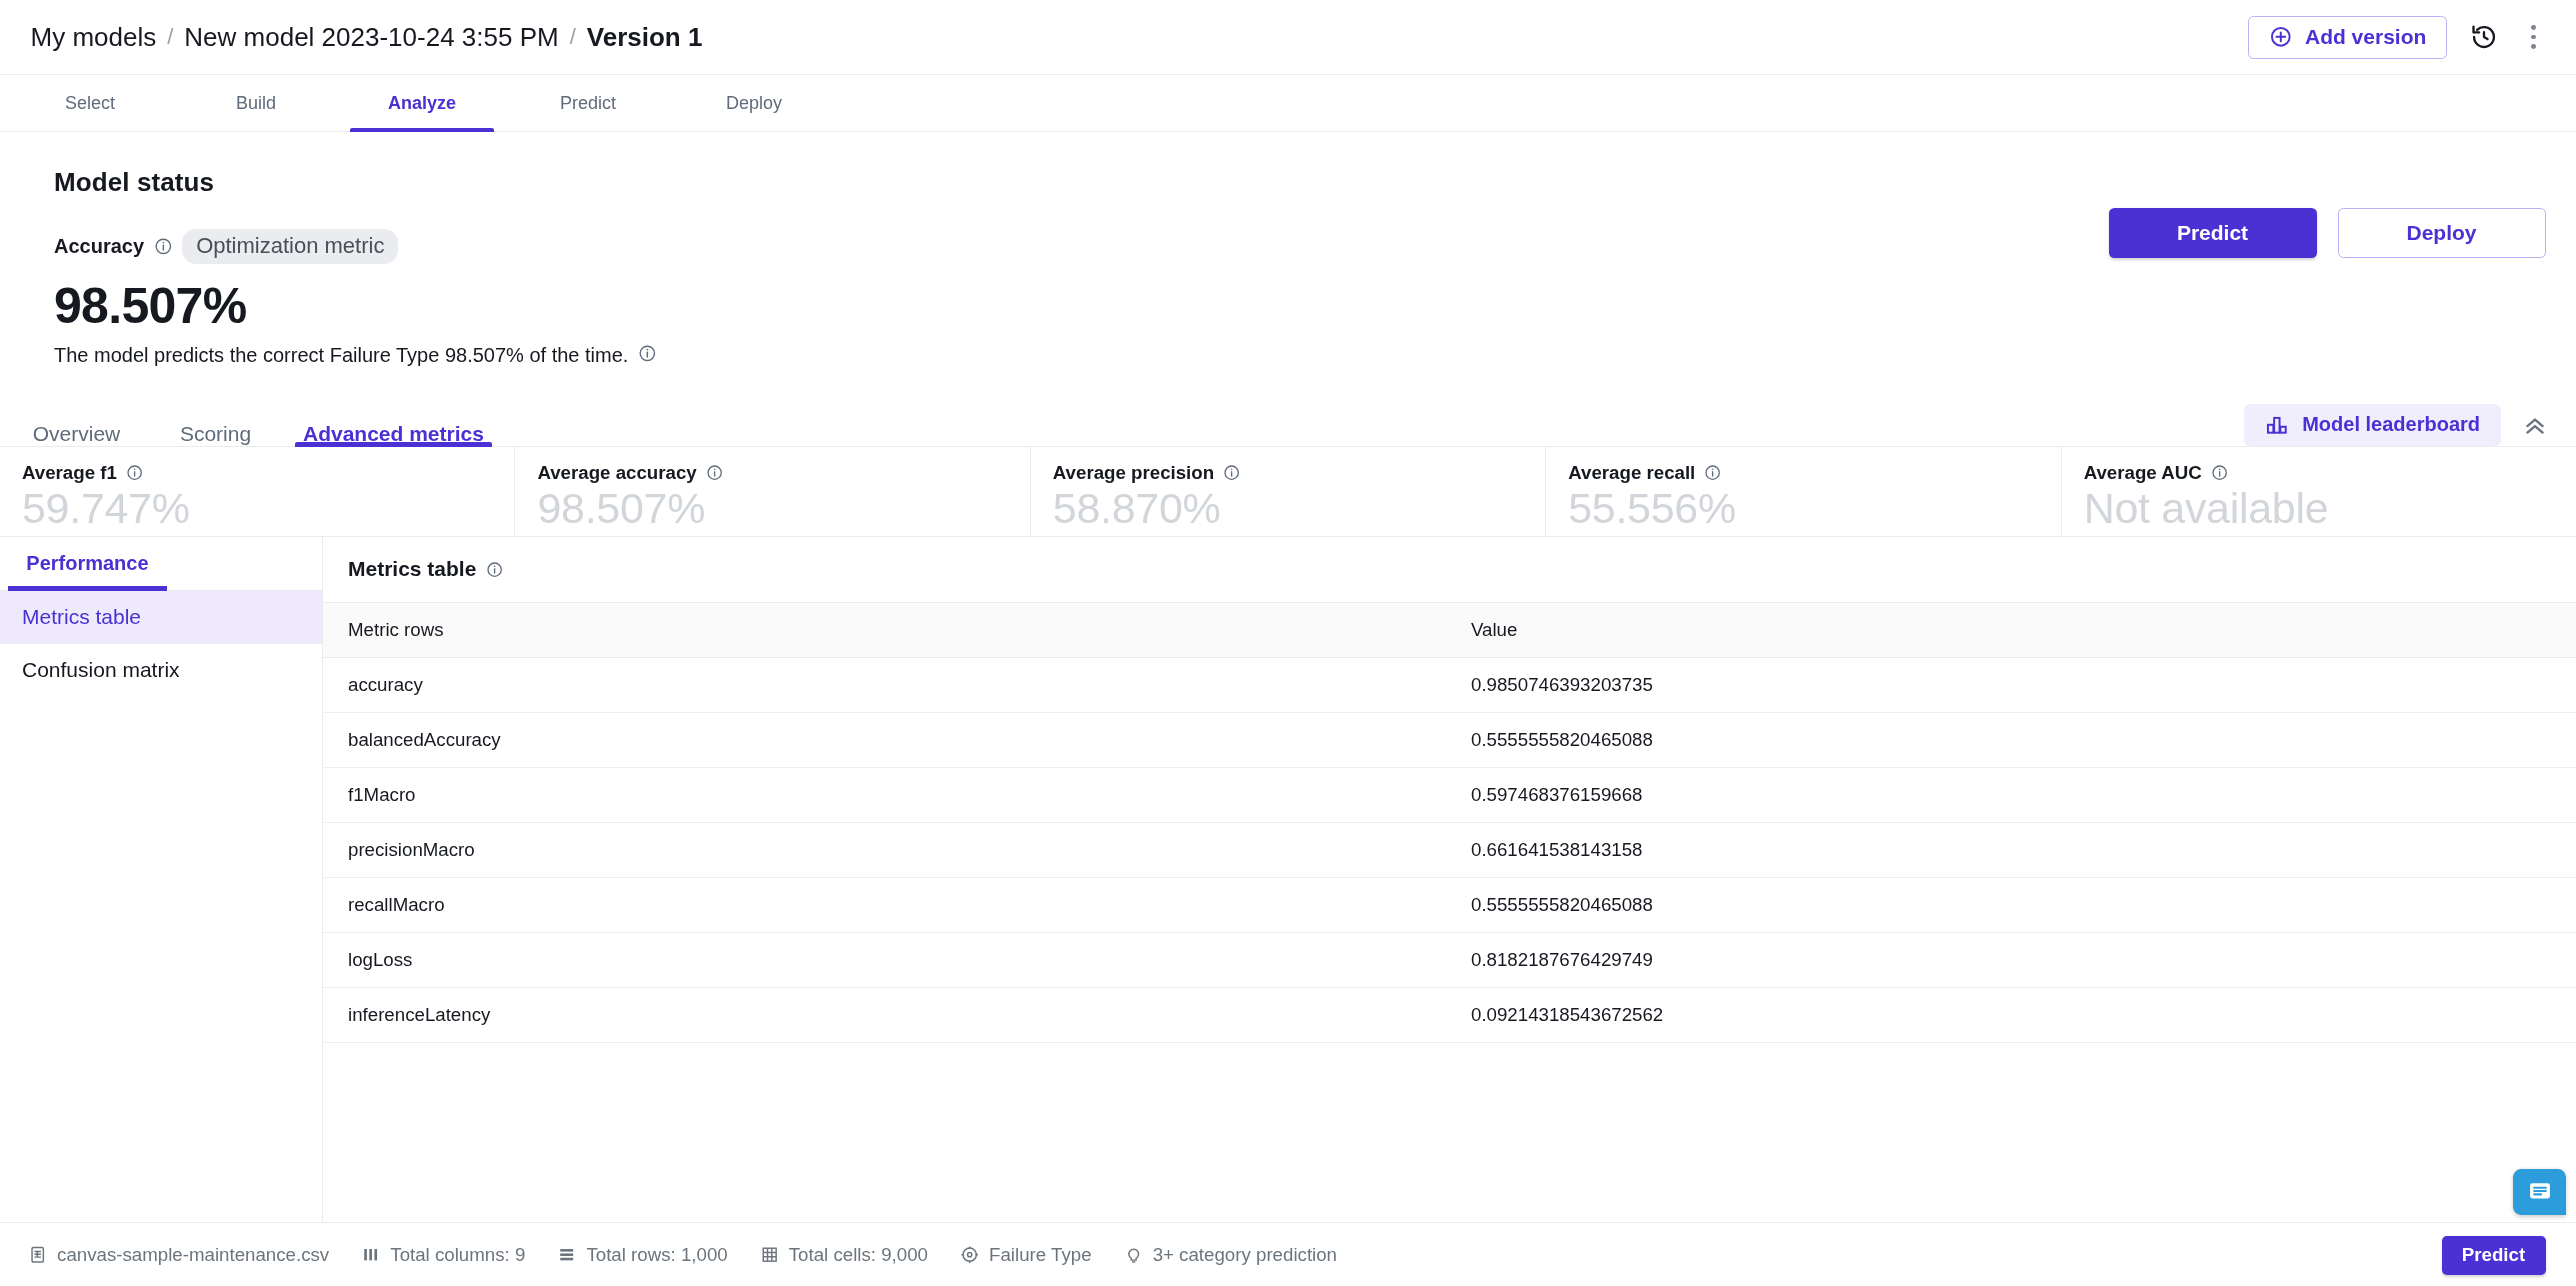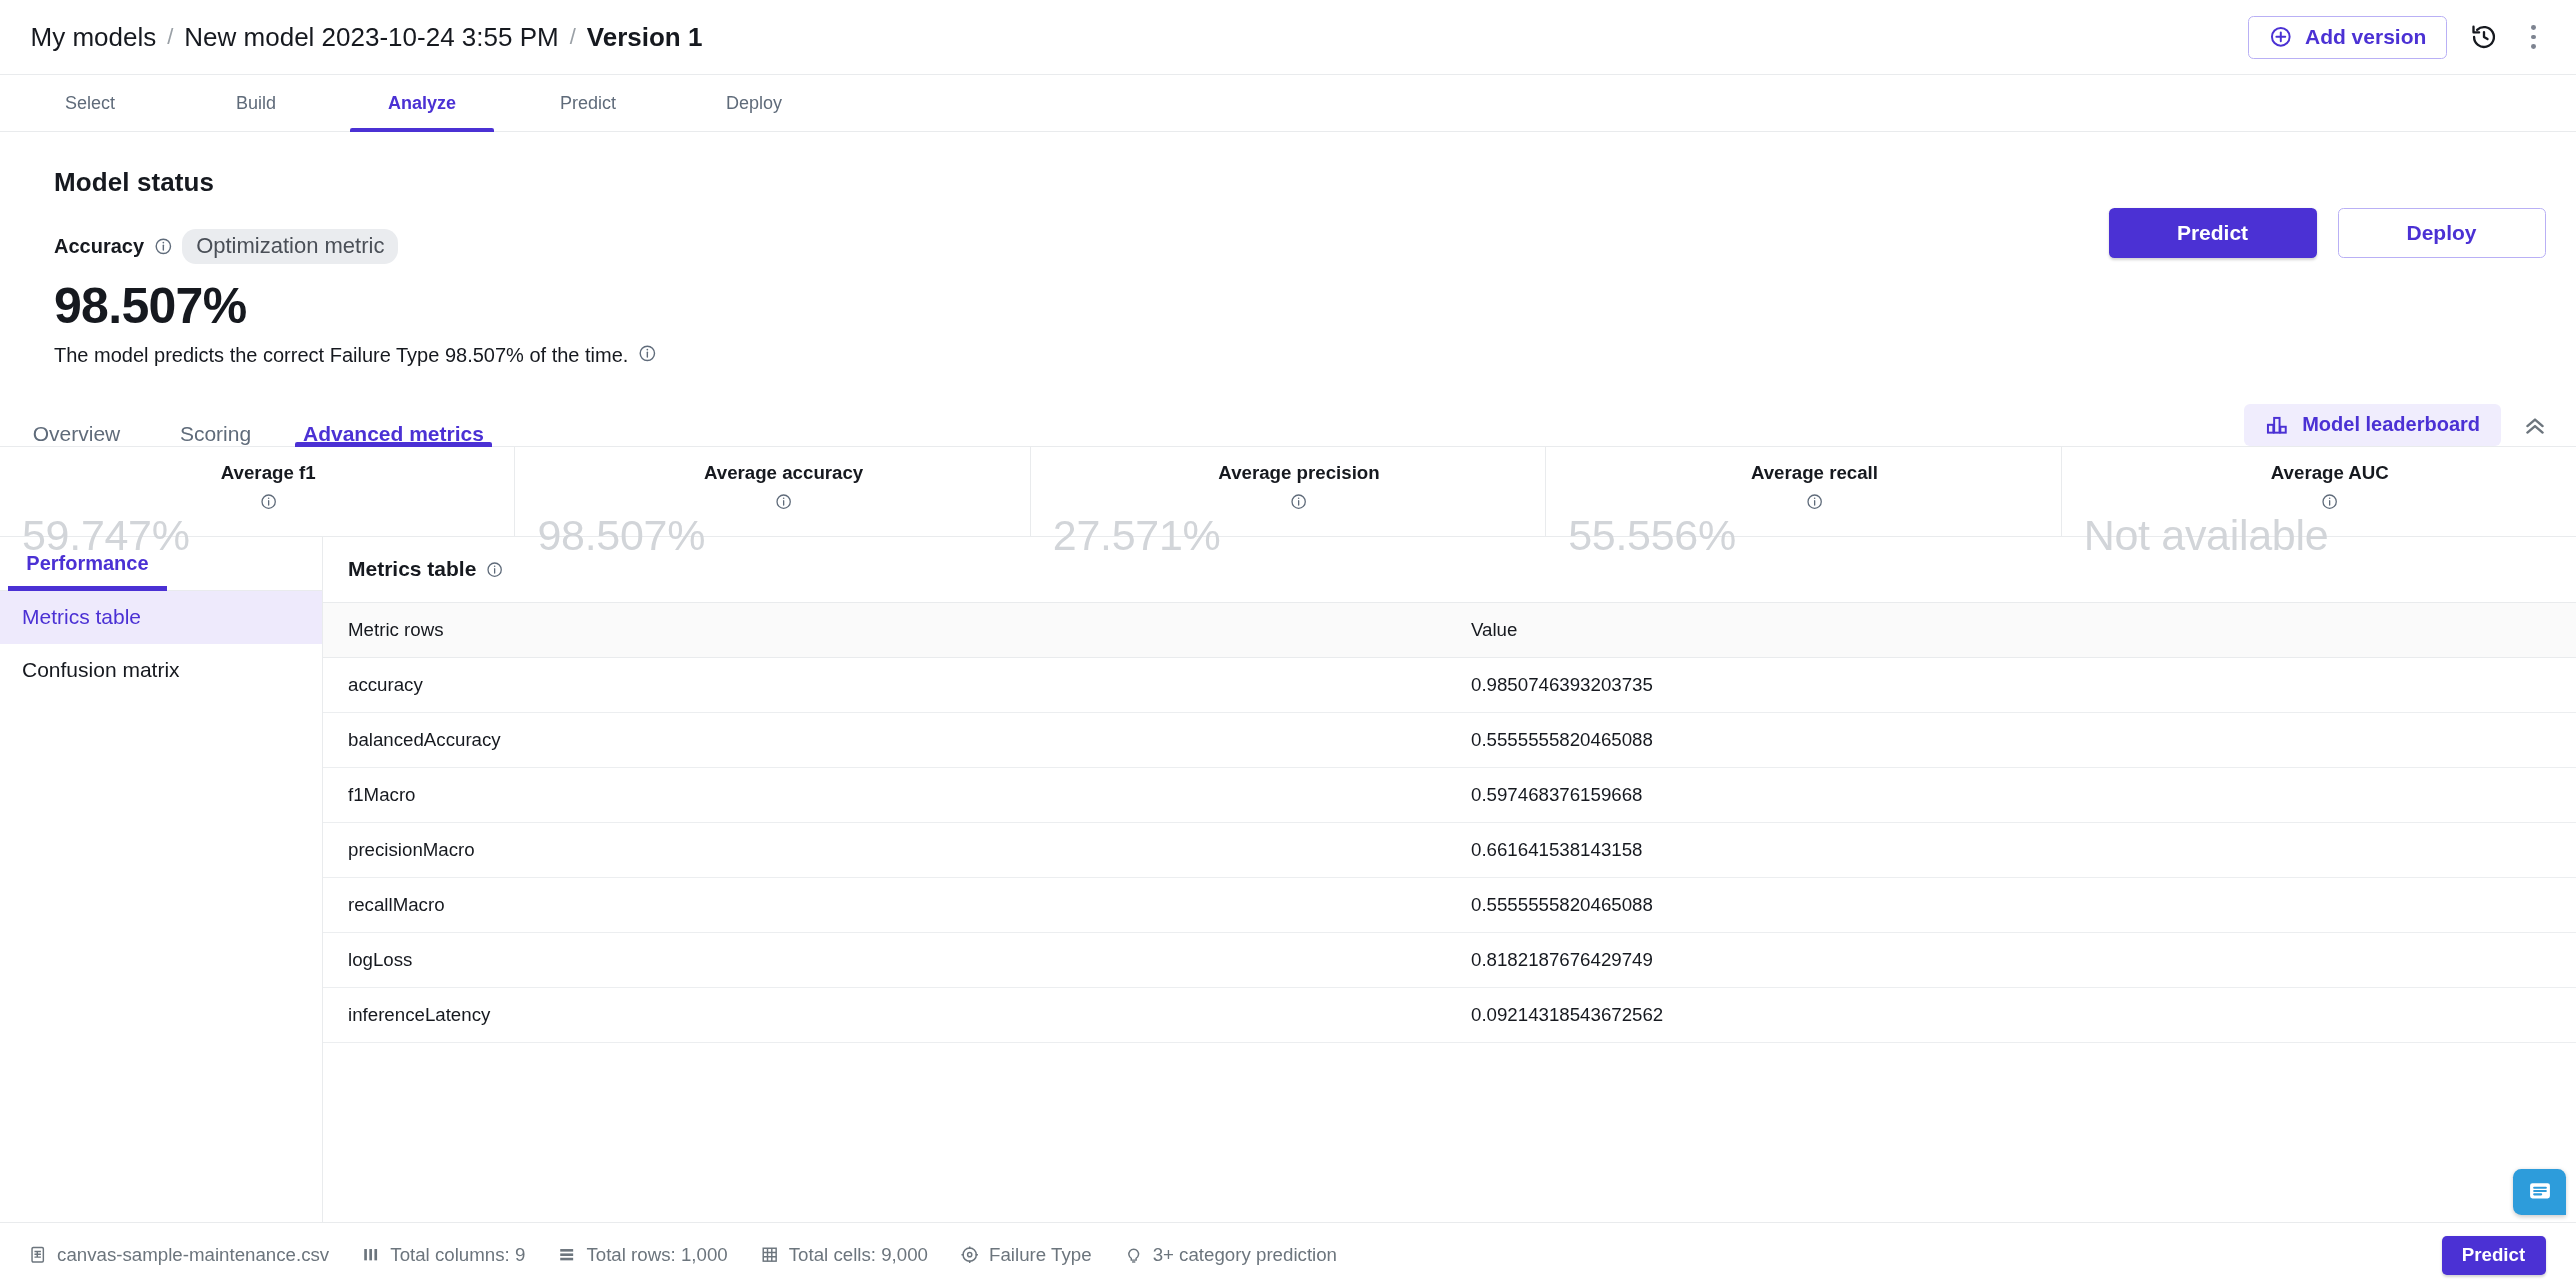--- a/index.html
+++ b/index.html
@@ -103,21 +103,21 @@
     background: #f0edfd; color: #4b31d4; border: none; border-radius: 6px;
     font-size: 20px; font-weight: 700; cursor: pointer; font-family: "Liberation Sans", sans-serif;
   }
   .icon-bars { width: 23.6px; height: 23.6px; display:block; }
   .icon-chevup { width: 26px; height: 26px; cursor: pointer; display:block; }
 
   
   .metrics-row { display: flex; border-bottom: 1.4px solid #e9ebed; height: 90px; }
   .metric-card { flex: 1 1 0; padding: 15.2px 0 0 22px; position: relative; }
   .metric-card + .metric-card { border-left: 1.4px solid #e9ebed; }
-  .metric-head { display: flex; align-items: center; gap: 9px; font-size: 18.7px; font-weight: 700; color: #16191f; flex-direction: column; }
+  .metric-head { display: flex; align-items: center; gap: 9px; font-size: 18.7px; font-weight: 700; color: #16191f; }
   .metric-val {
     font-size: 43px; margin-top: 1.4px; color: #d2d5d9; font-weight: 400; letter-spacing: -0.3px; line-height: 1.1;
   }
 
   
   .body-area { flex: 1 1 auto; display: flex; min-height: 0; }
   .left-pane { width: 323px; flex: 0 0 323px; border-right: 1.4px solid #e9ebed; display:flex; flex-direction: column; background:#fff; }
   .perf-tabrow { height: 54px; display: flex; align-items: stretch; border-bottom: 1.4px solid #e9ebed; padding-left: 8.3px; }
   .ptab {
     padding: 0 18px; display: flex; align-items: center; justify-content: center;
@@ -302,21 +302,21 @@
       <div class="metric-head">
         <span>Average precision</span>
         <span>
           <svg class="info-i sm" viewBox="0 0 24 24" fill="none" stroke="#5f6b7a" stroke-width="1.8">
               <circle cx="12" cy="12" r="9.2"></circle>
               <path d="M12 10.6v6.2" stroke-linecap="round"></path>
               <circle cx="12" cy="7.2" r="1.1" fill="#5f6b7a" stroke="none"></circle>
             </svg>
         </span>
       </div>
-      <div class="metric-val">27.571%</div>
+      <div class="metric-val">58.870%</div>
     </div>
     <div class="metric-card">
       <div class="metric-head">
         <span>Average recall</span>
         <span>
           <svg class="info-i sm" viewBox="0 0 24 24" fill="none" stroke="#5f6b7a" stroke-width="1.8">
               <circle cx="12" cy="12" r="9.2"></circle>
               <path d="M12 10.6v6.2" stroke-linecap="round"></path>
               <circle cx="12" cy="7.2" r="1.1" fill="#5f6b7a" stroke="none"></circle>
             </svg>

